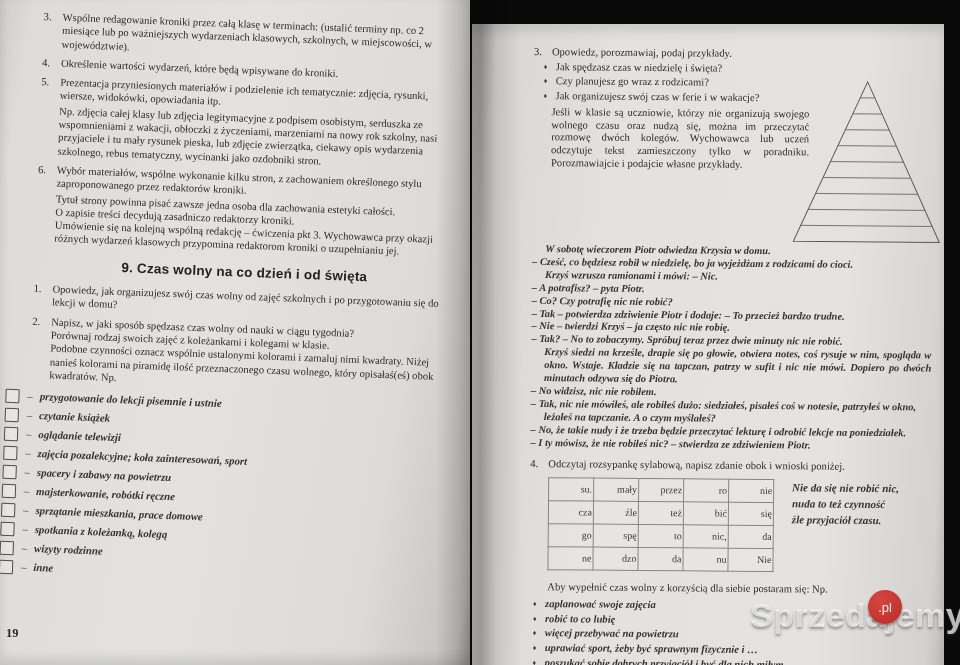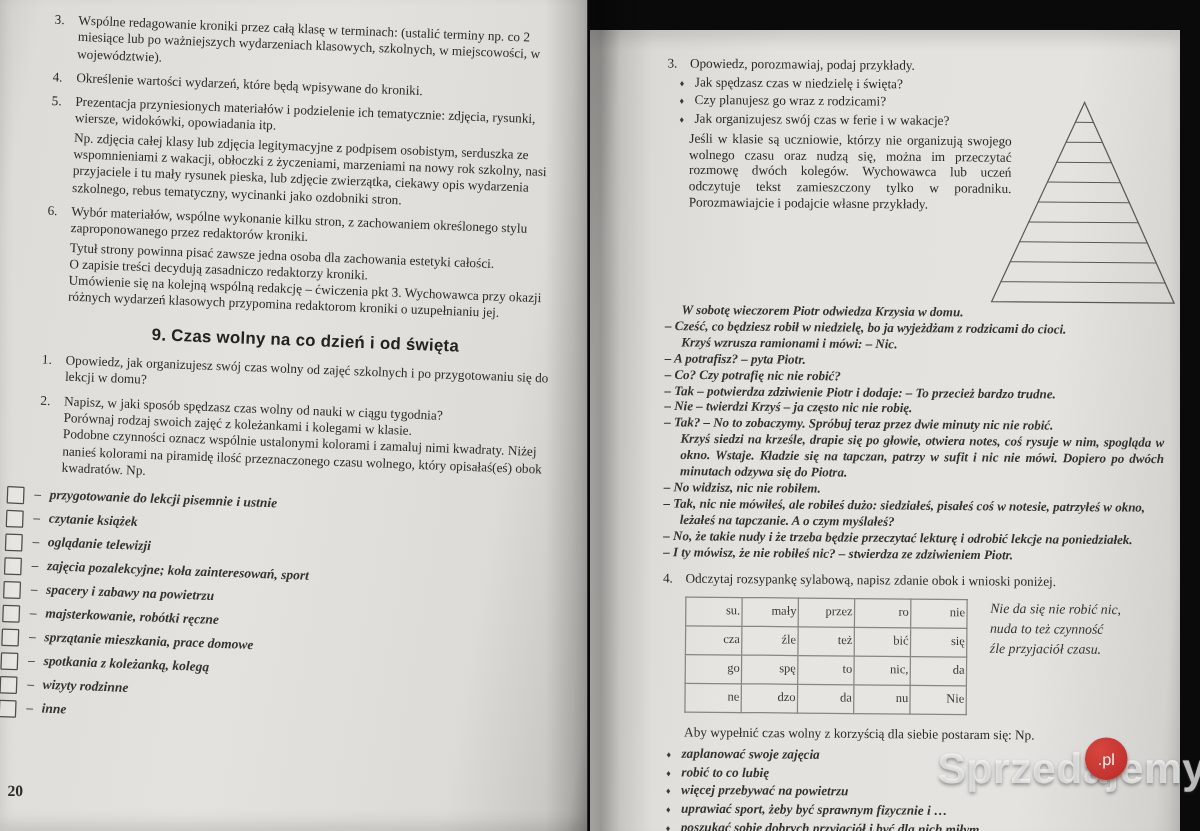--- a/index.html
+++ b/index.html
@@ -71,21 +71,21 @@
   .dia{padding-left:13px;text-indent:-13px;}
   .narr{padding-left:13px;}
   .cont{padding-left:13px;text-align:justify;}
   .item4{margin-top:8px;}
   .table-row-flex{display:flex;margin:7px 0 0 18px;align-items:flex-start;}
   table.syll{border-collapse:collapse;}
   table.syll td{
     border:1px solid #87867f;width:42px;height:20px;text-align:right;
     font-size:10px;color:#3a3934;background:rgba(255,255,255,.12);
   }
-  .solution{margin-left:18px;font-style:italic;font-weight:normal;font-size:11px;line-height:16px;color:#33322e;}
+  .solution{margin-left:18px;font-style:italic;font-weight:bold;font-size:11px;line-height:16px;color:#33322e;}
   .closing{margin-top:11px;}
   .closing-lead{margin-bottom:4px;}
   .closing .bullet-row{width:360px;margin-left:4px;}
   .closing .bullet-text{font-style:italic;font-weight:bold;color:#33322e;}
   
   .watermark{
     position:absolute;left:750px;top:596px;z-index:20;
     font-family:"Liberation Sans", sans-serif;font-weight:bold;font-size:34px;
     color:rgba(250,250,250,.62);
     text-shadow:0 2px 3px rgba(40,40,40,.45), 0 0 1px rgba(255,255,255,.4);
@@ -193,21 +193,21 @@
         <span class="cbx-label">wizyty rodzinne</span>
       </div>
       <div class="cbx-row">
         <span class="cbx"></span>
         <span class="cbx-dash">–</span>
         <span class="cbx-label">inne</span>
       </div>
     </div>
 
   </div>
-  <div class="page-num">20</div>
+  <div class="page-num">19</div>
 </div>
 
 <div class="page-right-wrap">
   <div class="page-right">
     <div class="right-content">
 
       <div class="item3-block">
         <div class="item3-text">
           <div class="r-item">
             <span class="num">3.</span>

